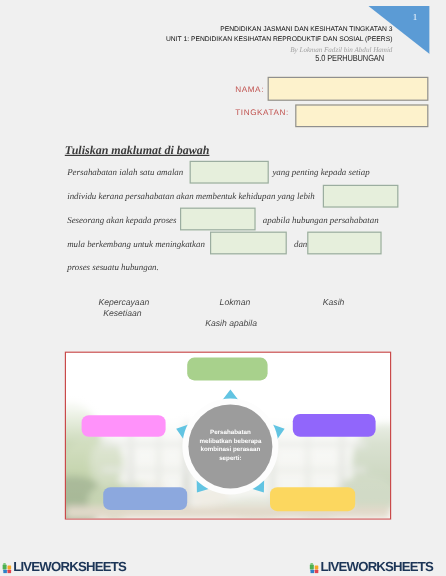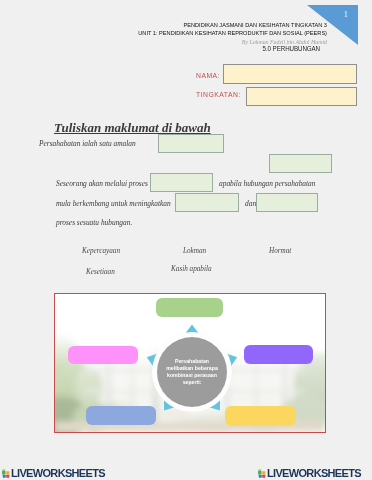--- a/index.html
+++ b/index.html
@@ -18,23 +18,23 @@
   .tri .num{position:absolute;left:37px;top:5px;color:#ffffff;font-size:7.5px;font-family:"Liberation Serif",serif;}
 
   
   .lbl{position:absolute;color:#c0504d;font-size:6.8px;letter-spacing:.5px;}
   .fld{position:absolute;background:#fdf2cc;border:1px solid #8f8f8f;}
 
   
   .wt{position:absolute;color:#3a3a3a;font-family:"Liberation Serif",serif;font-style:italic;font-size:7.4px;white-space:nowrap;}
   .gfld{position:absolute;background:#e6efdc;border:1px solid #9bada0;}
 
-  .ul{position:absolute;color:#3a3a3a;font-family:"Liberation Serif",serif;font-style:italic;font-size:13px;text-decoration:underline;text-underline-offset:1px;font-weight:bold;text-align:center;}
+  .ul{position:absolute;color:#3a3a3a;font-family:"Liberation Serif",serif;font-style:italic;font-size:10px;text-decoration:underline;text-underline-offset:1px;font-weight:bold;text-align:center;}
 
-  .wb{position:absolute;color:#4a4a4a;font-family:Liberation Serif, serif;font-style:italic;font-size:7.2px;}
+  .wb{position:absolute;color:#4a4a4a;font-family:Liberation Sans, sans-serif;font-style:italic;font-size:7.2px;}
 
   
   #frame{position:absolute;left:54px;top:293px;width:270px;height:138px;border:1px solid #c94a4a;overflow:hidden;background:#fff;}
   #photo{position:absolute;left:0;top:0;width:100%;height:100%;}
   #arrows{position:absolute;left:0;top:0;width:100%;height:100%;}
   .ring{position:absolute;left:97px;top:38px;width:80px;height:80px;border-radius:50%;background:#fdfdfd;}
   .chip{position:absolute;border-radius:6px;}
   #circ{position:absolute;border-radius:50%;background:#9c9c9c;color:#ffffff;display:flex;align-items:center;justify-content:center;text-align:center;}
   #circ span{font-size:5.2px;line-height:7px;font-weight:bold;display:block;width:56px;}
 
@@ -62,40 +62,42 @@
   </div>
   <div class="topic">5.0 PERHUBUNGAN</div>
 
   <div class="lbl" style="left:196px;top:71.5px">NAMA:</div>
   <div class="fld" style="left:223px;top:64px;width:132px;height:18px"></div>
   <div class="lbl" style="left:196px;top:90.5px">TINGKATAN:</div>
   <div class="fld" style="left:246px;top:87px;width:109px;height:17px"></div>
 
   <div class="ul" style="left:54px;top:120px">Tuliskan maklumat di bawah</div>
 
-  <div class="wt" style="left:39px;top:139px">Persahabatan ialah satu amalan</div>
+  <div class="wt" style="left:56px;top:139px">Persahabatan ialah satu amalan</div>
   <div class="gfld" style="left:158px;top:134px;width:64px;height:17px"></div>
+  <div class="wt" style="left:227px;top:139px">yang penting kepada setiap</div>
 
+  <div class="wt" style="left:56px;top:159px">individu kerana persahabatan akan membentuk kehidupan yang lebih</div>
   <div class="gfld" style="left:269px;top:154px;width:61px;height:17px"></div>
 
-  <div class="wt" style="left:56px;top:179px">Seseorang akan melalui proses</div>
+  <div class="wt" style="left:56px;top:179px">Seseorang akan kepada proses</div>
   <div class="gfld" style="left:150px;top:173px;width:61px;height:17px"></div>
   <div class="wt" style="left:219px;top:179px">apabila hubungan persahabatan</div>
 
   <div class="wt" style="left:56px;top:199px">mula berkembang untuk meningkatkan</div>
   <div class="gfld" style="left:175px;top:193px;width:62px;height:17px"></div>
   <div class="wt" style="left:245px;top:199px">dan</div>
   <div class="gfld" style="left:256px;top:193px;width:60px;height:17px"></div>
 
   <div class="wt" style="left:56px;top:218px">proses sesuatu hubungan.</div>
 
   <div class="wb" style="left:82px;top:247px">Kepercayaan</div>
   <div class="wb" style="left:183px;top:247px">Lokman</div>
-  <div class="wb" style="left:269px;top:247px">Hormat</div>
-  <div class="wb" style="left:86px;top:268px">Kesetiaan</div>
+  <div class="wb" style="left:269px;top:247px">Kasih</div>
+  <div class="wb" style="left:86px;top:256px">Kesetiaan</div>
   <div class="wb" style="left:171px;top:265px">Kasih apabila</div>
 
   <div id="frame">
     <svg id="photo" viewBox="0 0 270 138" preserveAspectRatio="none">
       <defs>
         <linearGradient id="sky" x1="0" y1="0" x2="0" y2="1">
           <stop offset="0" stop-color="#ffffff"></stop>
           <stop offset="0.45" stop-color="#fbfbf8"></stop>
           <stop offset="0.62" stop-color="#eef0e6"></stop>
           <stop offset="1" stop-color="#e3e6d8"></stop>

